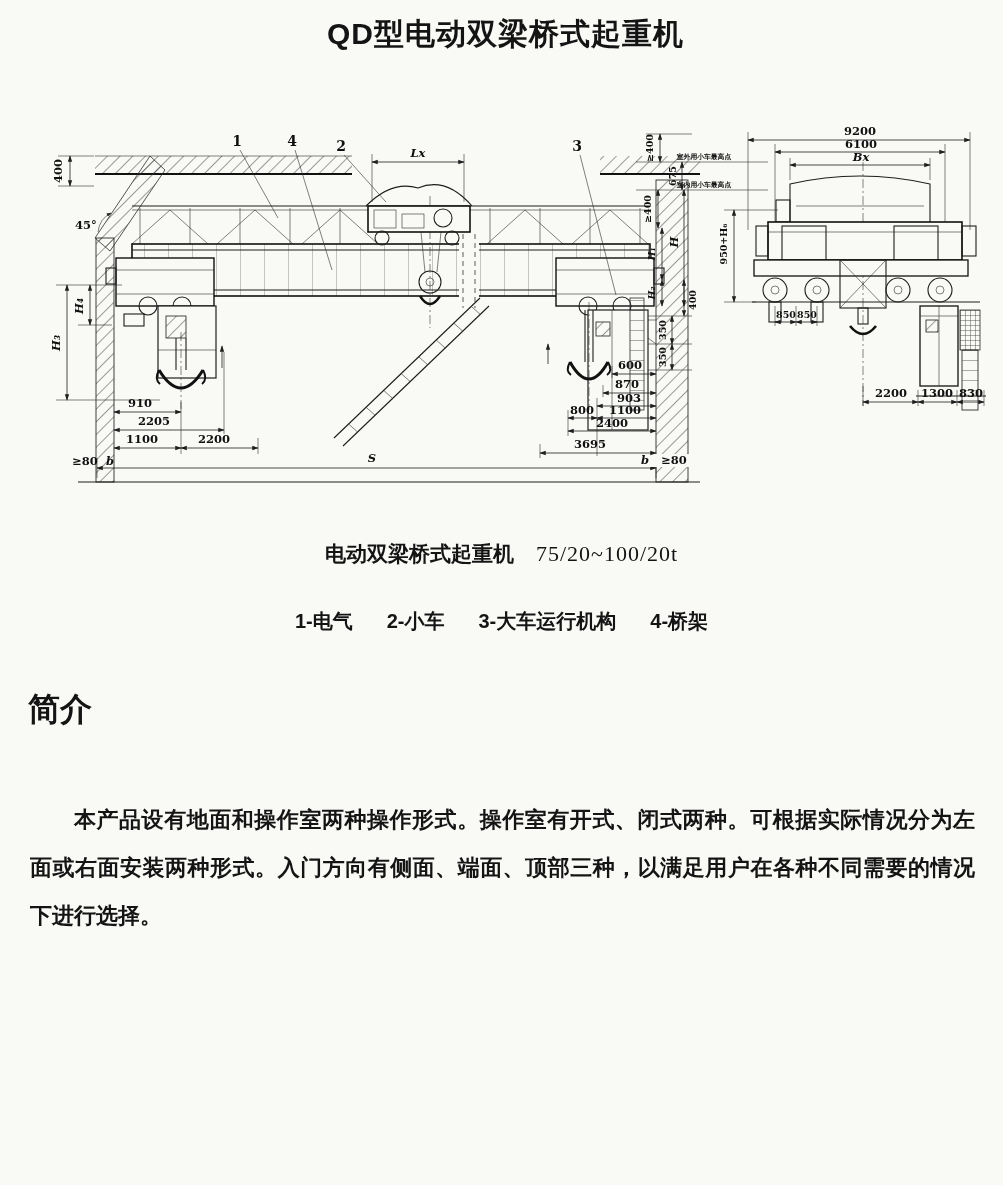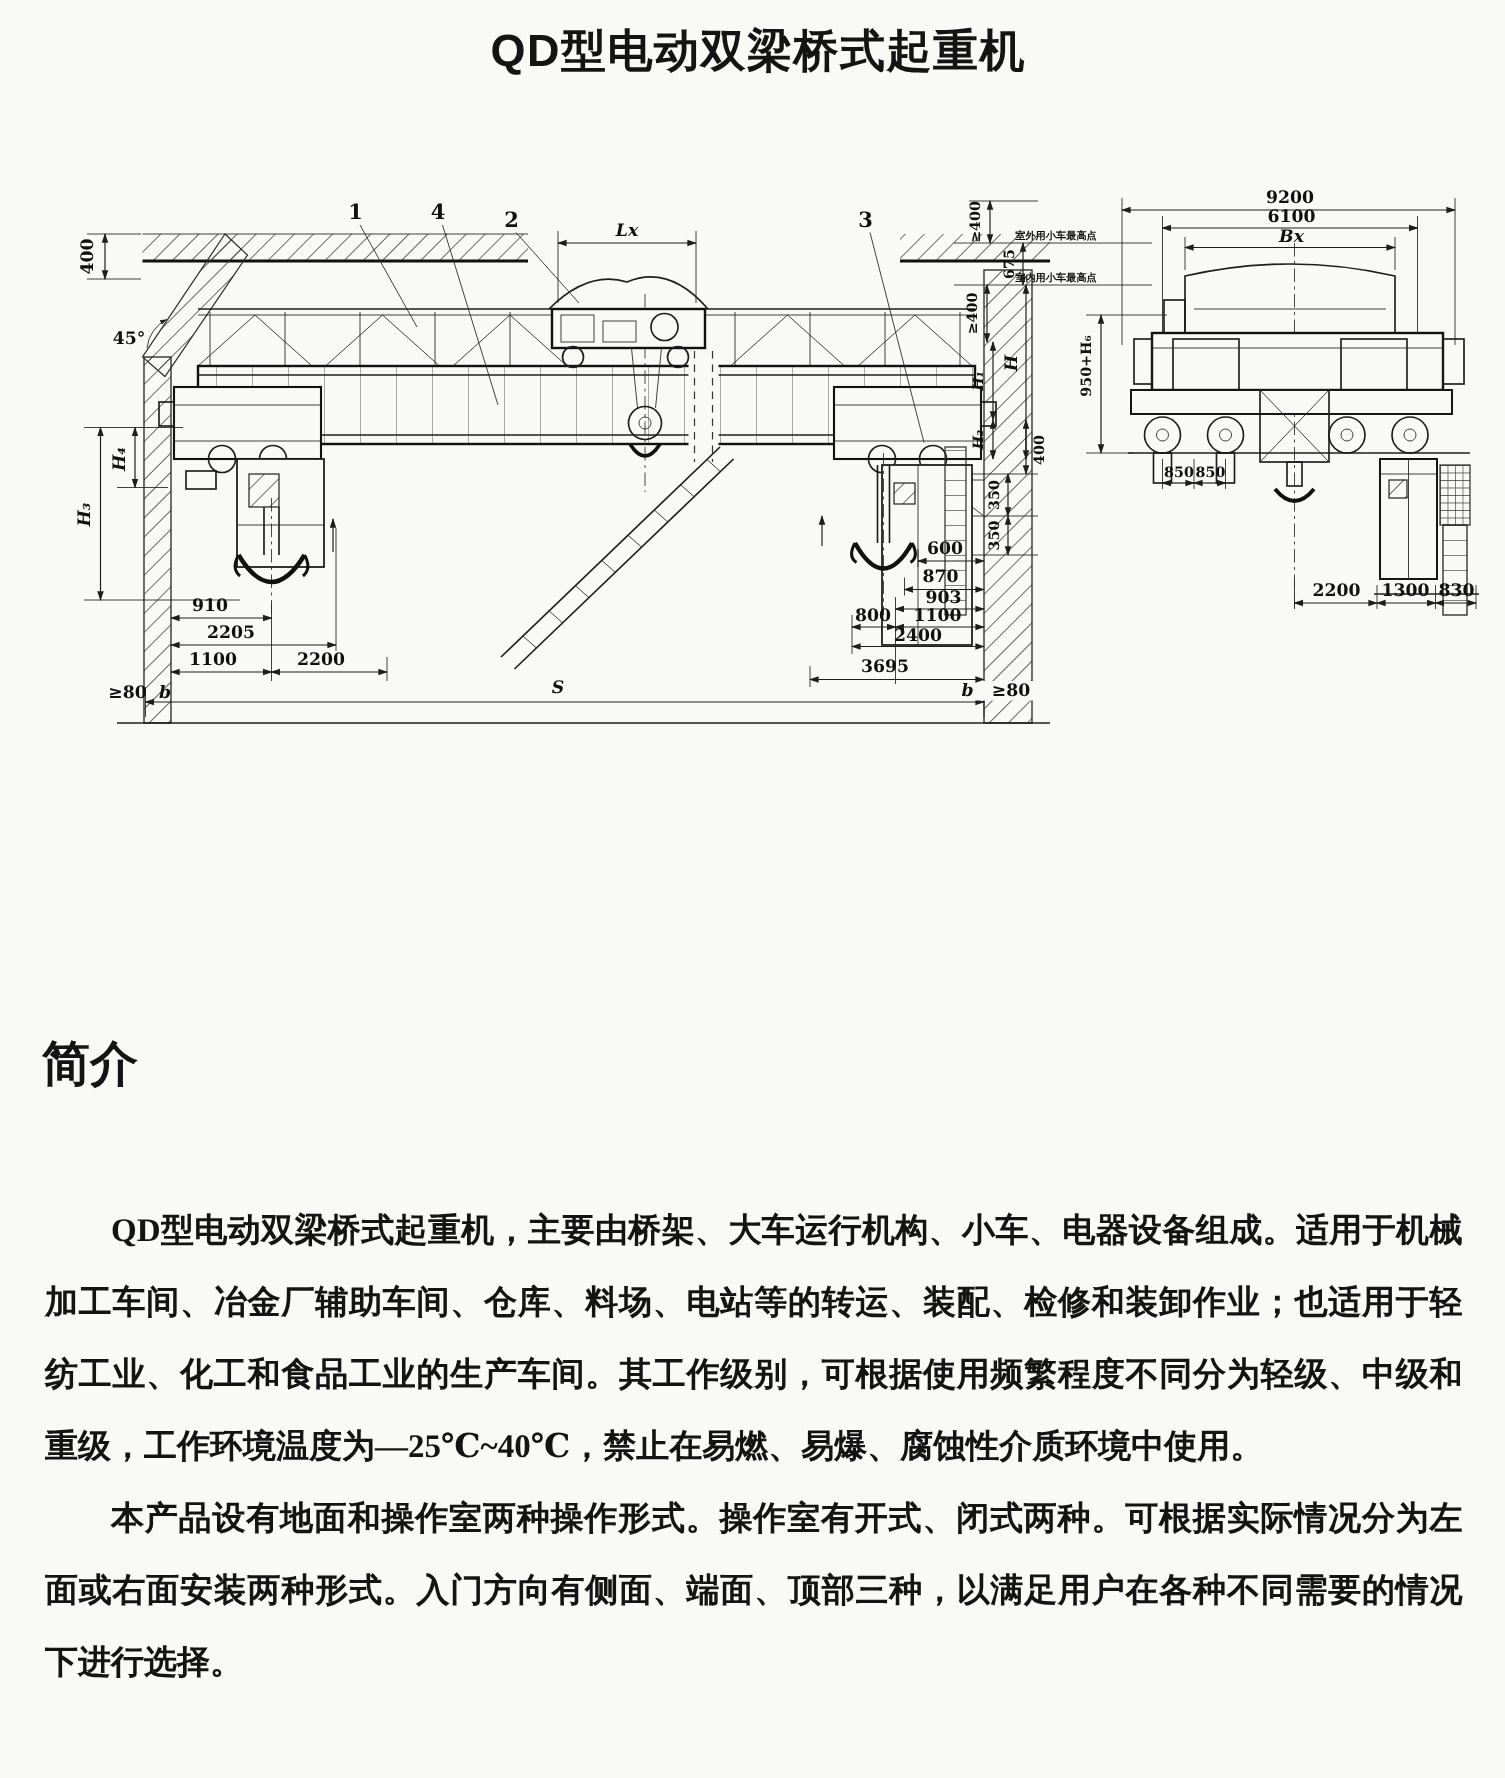--- a/index.html
+++ b/index.html
@@ -363,22 +363,30 @@
           <text class="dimtxt" x="891" y="287">2200</text>
           <line class="dim" x1="918" y1="292" x2="957" y2="292" marker-start="url(#ar)" marker-end="url(#ar)"></line>
           <text class="dimtxt" x="937" y="287">1300</text>
           <line class="dim" x1="957" y1="292" x2="984" y2="292" marker-start="url(#ar)" marker-end="url(#ar)"></line>
           <text class="dimtxt" x="971" y="287">830</text>
         </g>
       </g>
     </svg>
   </div>
 
-
+  <div class="caption">
+    <span class="cap-name">电动双梁桥式起重机</span><span class="cap-spec">75/20~100/20t</span>
+  </div>
+
+  <div class="legend">
+    <span>1-电气</span>
+    <span>2-小车</span>
+    <span>3-大车运行机构</span>
+    <span>4-桥架</span>
+  </div>
 
   <h2 class="intro-heading">简介</h2>
 
   <div class="body-text">
-    <p>QD型电动双梁桥式起重机，主要由桥架、大车运行机构、小车、电器设备组成。适用于机械加工车间、冶金厂辅助车间、仓库、料场、电站等的转运、装配、检修和装卸作业；也适用于轻纺工业、化工和食品工业的生产车间。其工作级别，可根据使用频繁程度不同分为轻级、中级和重级，工作环境温度为—25℃~40℃，禁止在易燃、易爆、腐蚀性介质环境中使用。</p>
     <p>本产品设有地面和操作室两种操作形式。操作室有开式、闭式两种。可根据实际情况分为左面或右面安装两种形式。入门方向有侧面、端面、顶部三种，以满足用户在各种不同需要的情况下进行选择。</p>
   </div>
 
 </div>
 
 </body></html>

